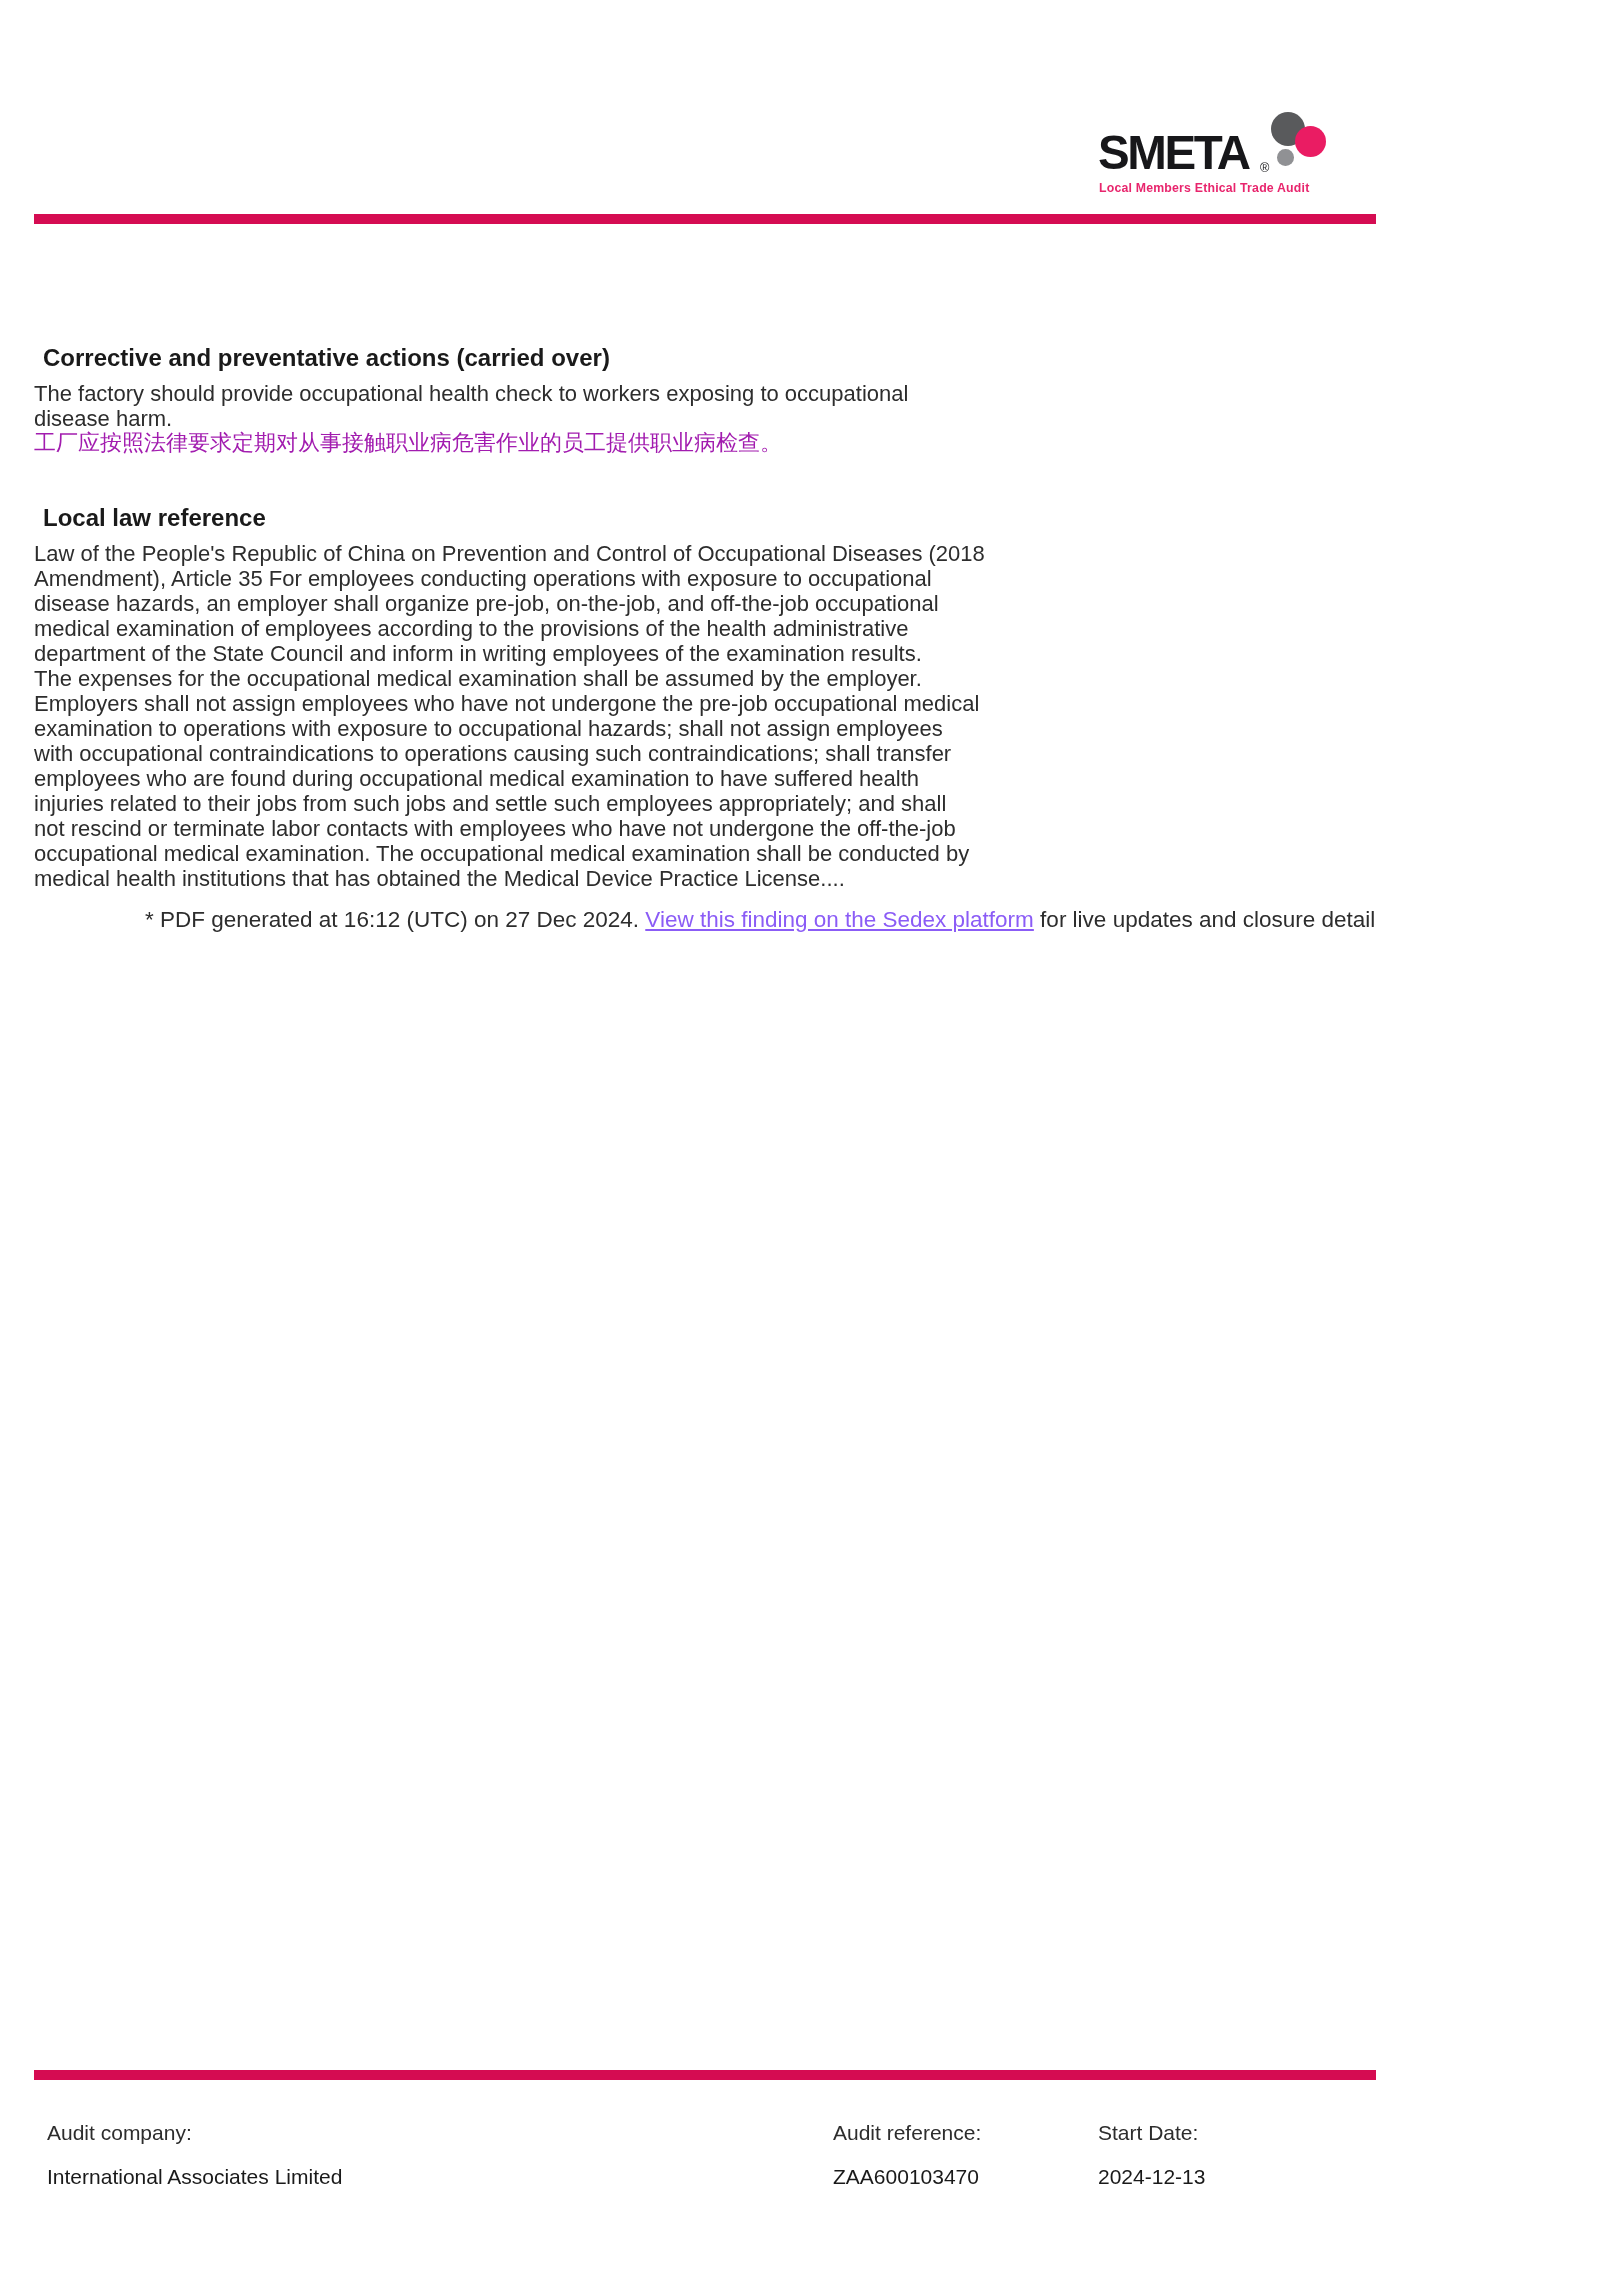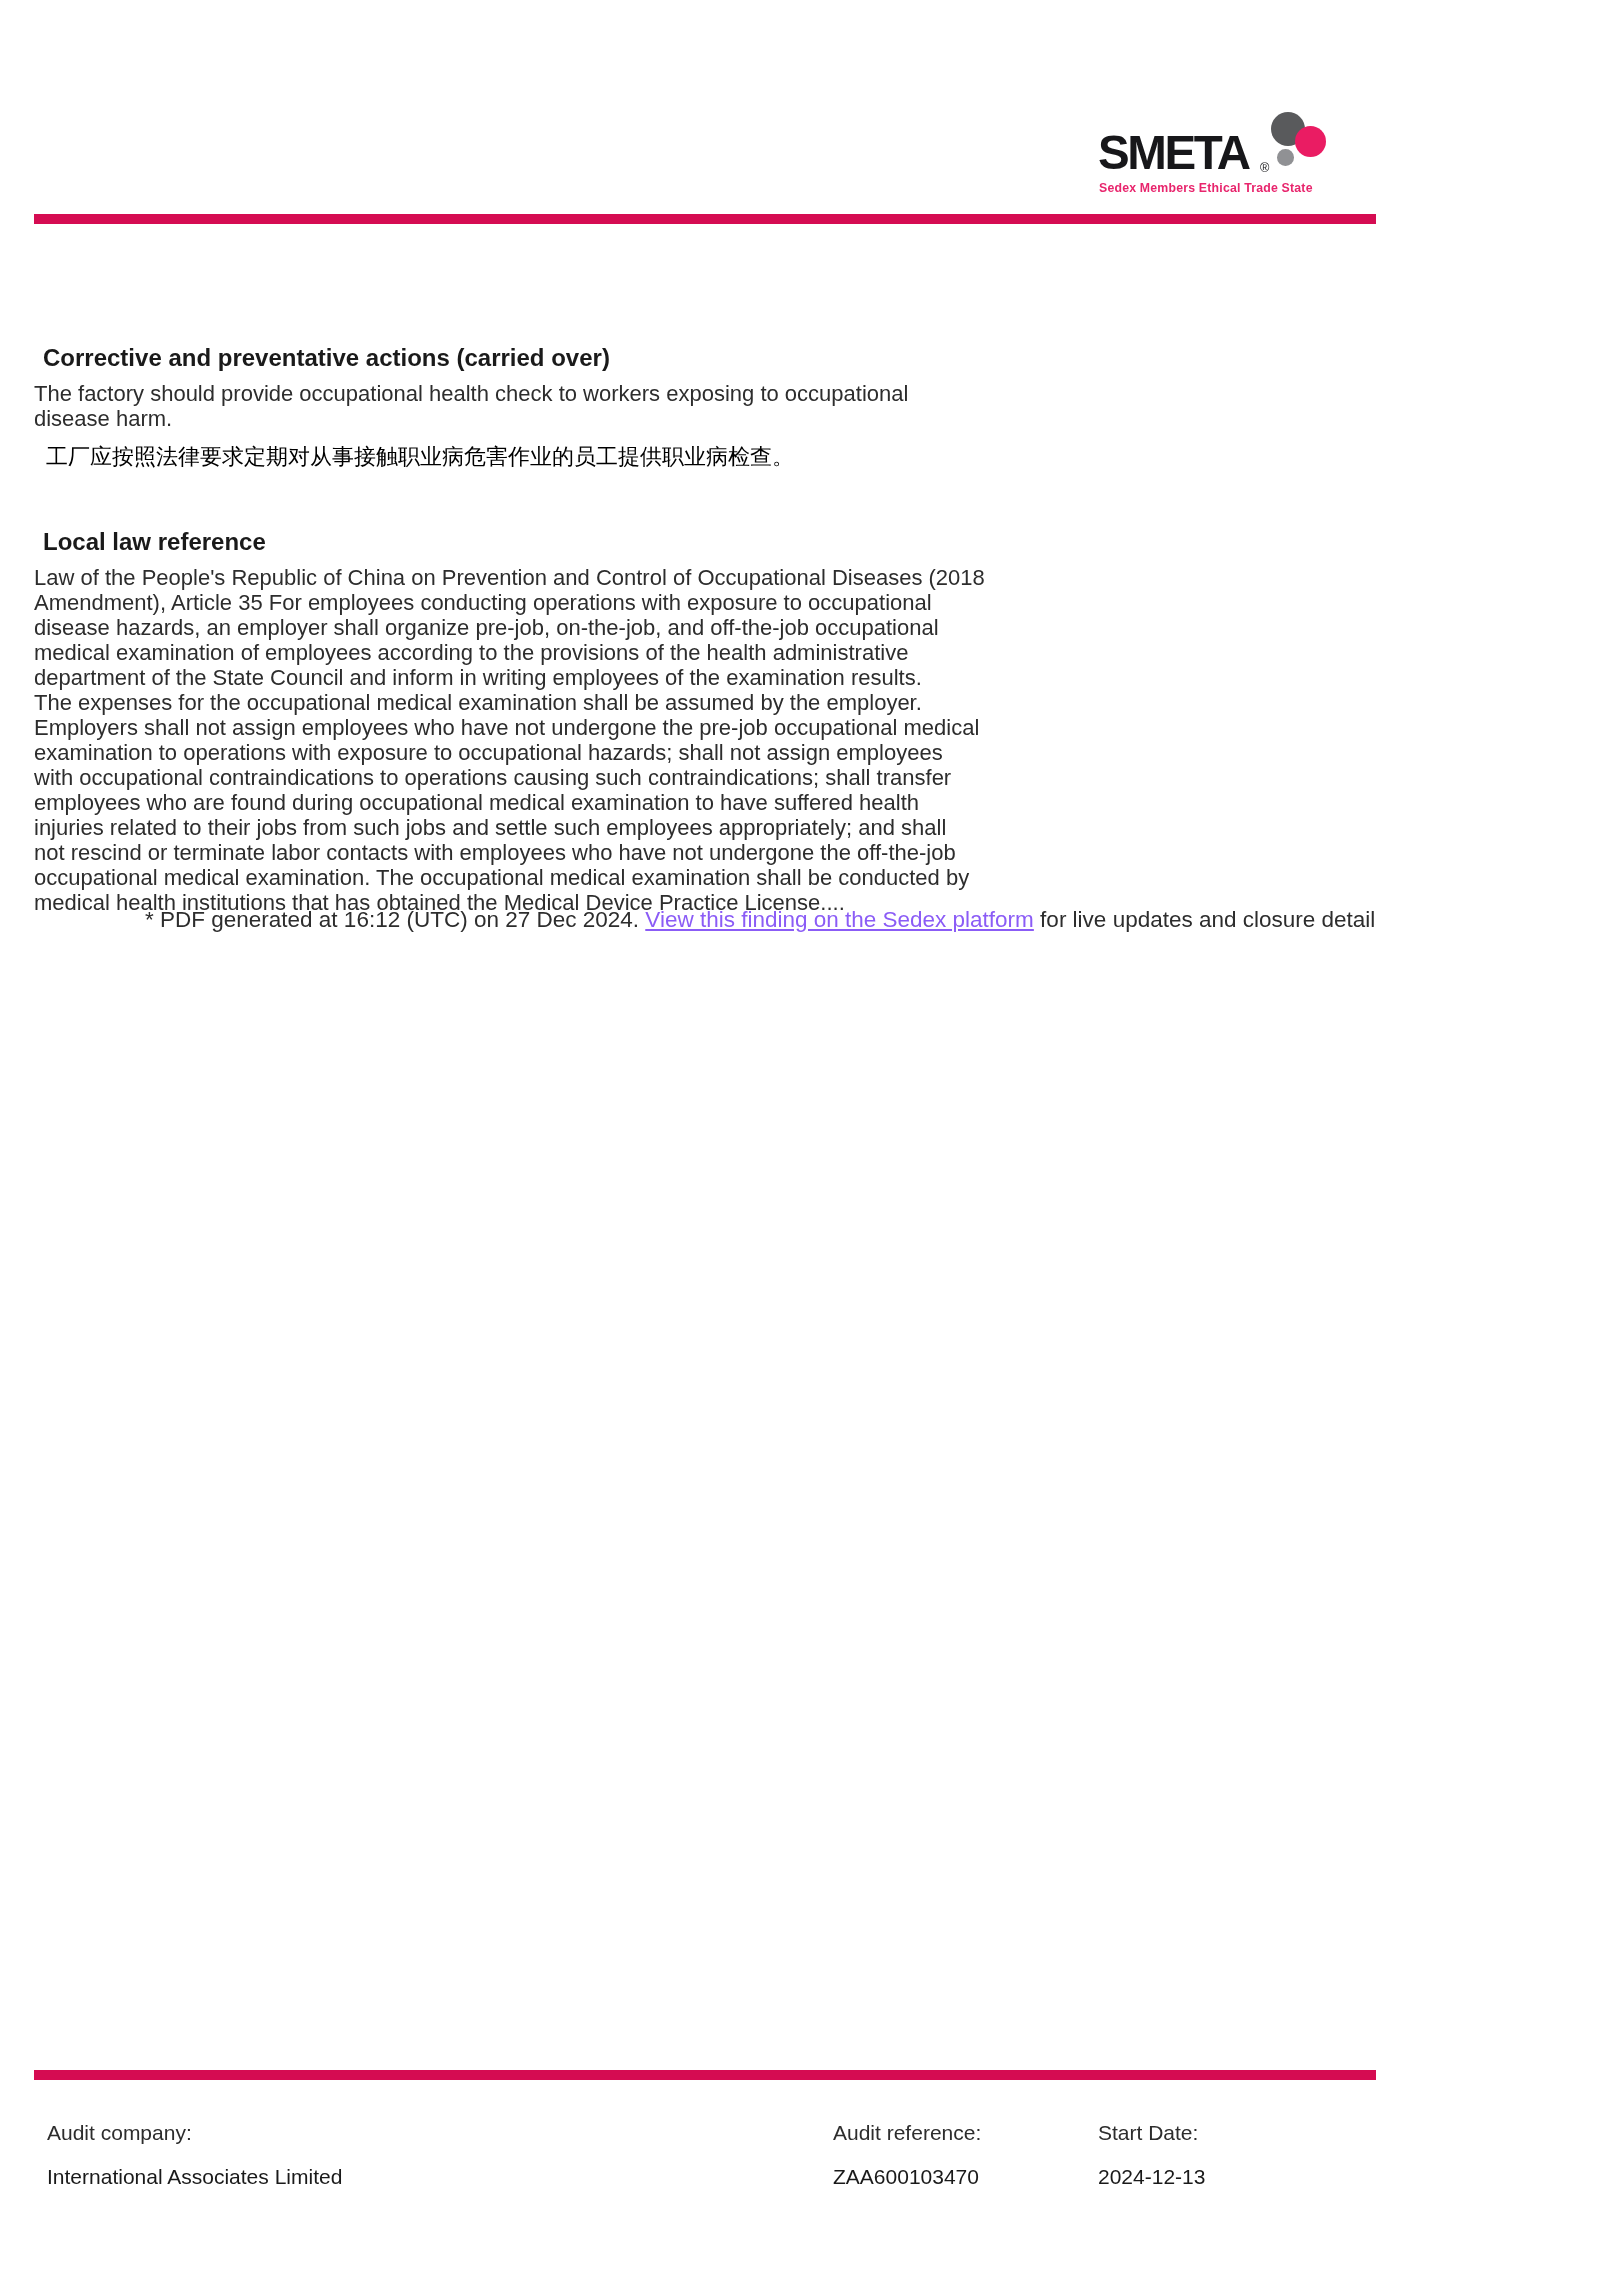--- a/index.html
+++ b/index.html
@@ -70,24 +70,25 @@
     line-height: 29px;
   }
   .body-text {
     margin: 3.9px 0 0 0;
     font-size: 22px;
     line-height: 25px;
     color: #2d2d2d;
     white-space: pre-line;
   }
   .zh-text {
-    margin: 12px;
+    margin: 0;
     font-size: 22px;
     line-height: 27.4px;
-    color: #000000;
+    color: #a21caf;
+    font-family: Liberation Mono, monospace;
   }
   .sec-gap { height: 36px; }
 
   .footnote {
     position: absolute;
     left: 145px; top: 907px;
     width: 1441px;
     font-size: 22.5px;
     line-height: 26.5px;
     color: #2d2d2d;
@@ -129,21 +130,21 @@
 <body>
 
 <div class="page">
 
   <div class="logo">
     <span class="logo-text">SMETA</span>
     <span class="logo-reg">®</span>
     <span class="dot dot-big"></span>
     <span class="dot dot-pink"></span>
     <span class="dot dot-small"></span>
-    <div class="logo-tagline">Sedex Members Ethical Trade State</div>
+    <div class="logo-tagline">Local Members Ethical Trade Audit</div>
   </div>
   <div class="top-rule"></div>
 
   <div class="content">
     <h2 class="sec-heading">Corrective and preventative actions (carried over)</h2>
     <p class="body-text">The factory should provide occupational health check to workers exposing to occupational
 disease harm.</p>
     <p class="zh-text">工厂应按照法律要求定期对从事接触职业病危害作业的员工提供职业病检查。</p>
 
     <div class="sec-gap"></div>

